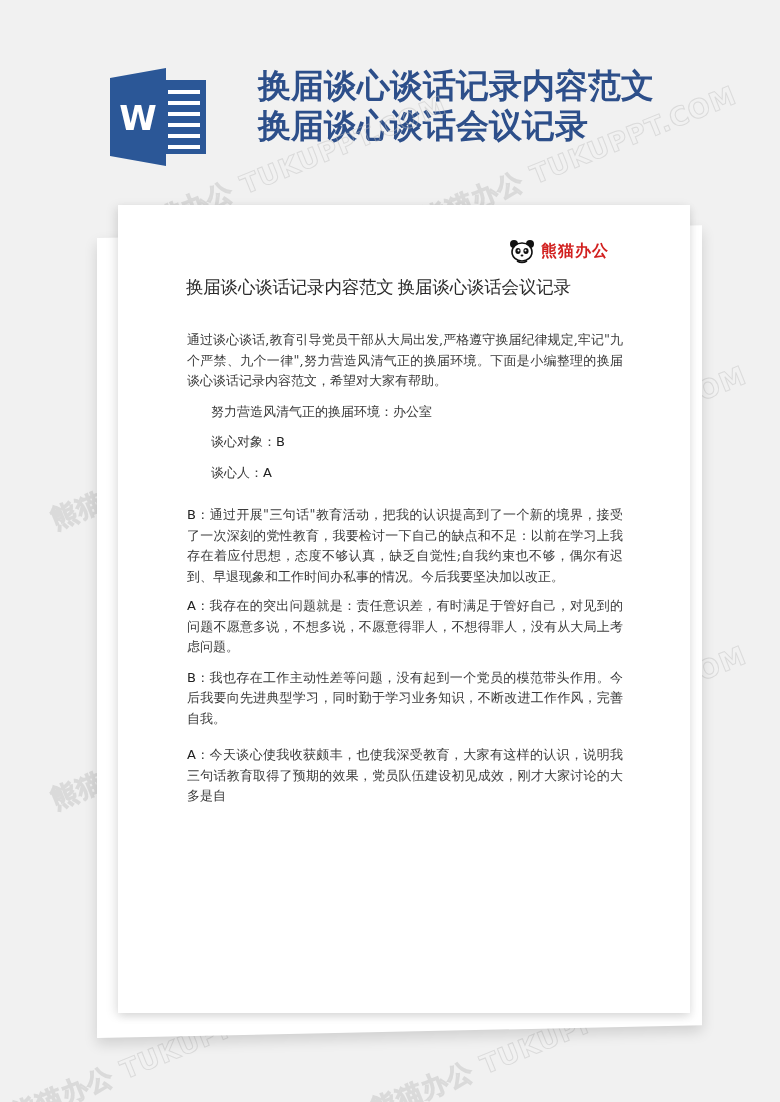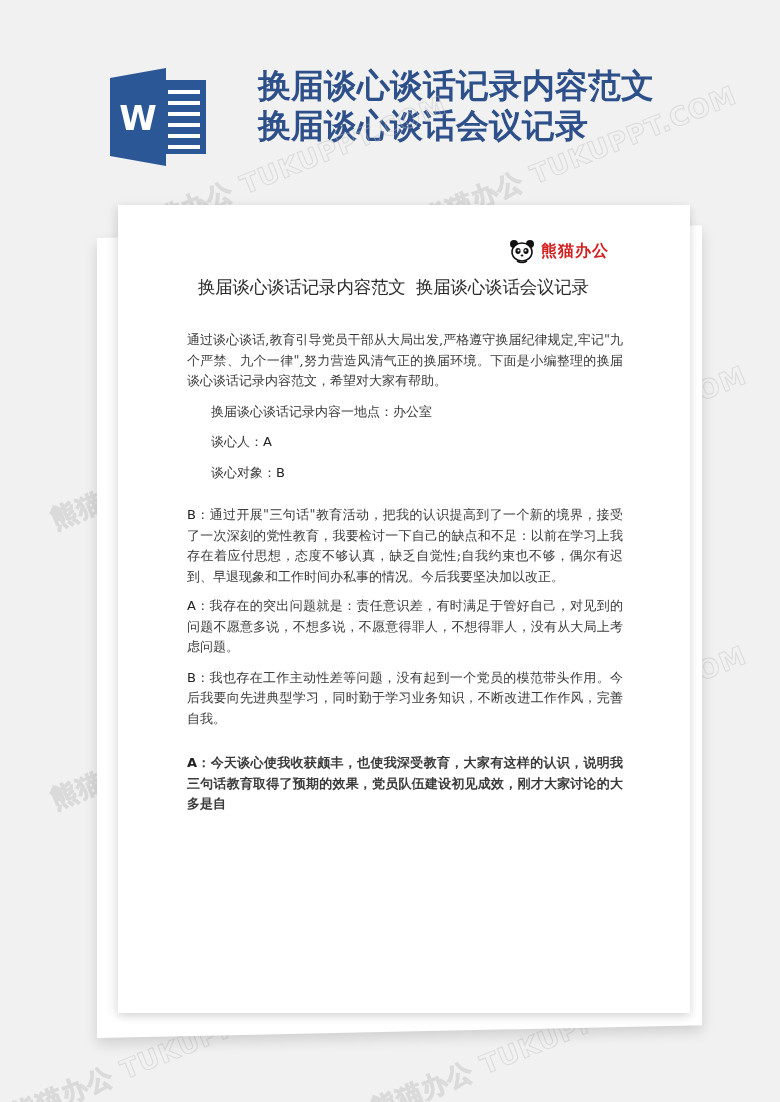--- a/index.html
+++ b/index.html
@@ -67,26 +67,25 @@
     font-family: "DejaVu Sans", "Liberation Sans", sans-serif;
     font-weight: bold;
     font-size: 16px;
     color: #d2201f;
     letter-spacing: 1px;
   }
   .doc-title {
     position: absolute;
     left: 68px; top: 70px;
     width: 480px;
-    font-family: Liberation Mono, monospace;
+    font-family: Liberation Serif, serif;
     font-size: 17.5px;
     color: #2b2b2b;
     white-space: nowrap;
     letter-spacing: -0.2px;
-    margin-left: 12px;
   }
   .doc-body {
     position: absolute;
     left: 69px; top: 125px;
     width: 436px;
     font-size: 13px;
     line-height: 20.5px;
     color: #3a3a3a;
   }
   .doc-body p {
@@ -162,34 +161,34 @@
       <path d="M8 23 Q13 26 18 23" fill="none" stroke="#111" stroke-width="1.5"></path>
     </svg>
     <span class="brand-text">熊猫办公</span>
   </div>
 
   <div class="doc-title">换届谈心谈话记录内容范文 换届谈心谈话会议记录</div>
 
   <div class="doc-body">
     <p class="intro">通过谈心谈话,教育引导党员干部从大局出发,严格遵守换届纪律规定,牢记"九个严禁、九个一律",努力营造风清气正的换届环境。下面是小编整理的换届谈心谈话记录内容范文，希望对大家有帮助。</p>
 
-    <p class="indent">换届谈心谈话记录内容一地点：办公室</p>
+    <p class="indent">努力营造风清气正的换届环境：办公室</p>
+    <p class="indent">
+      <span>谈心对象：</span><span class="speaker">B</span>
+    </p>
     <p class="indent">
       <span>谈心人：</span><span class="speaker">A</span>
-    </p>
-    <p class="indent">
-      <span>谈心对象：</span><span class="speaker">B</span>
     </p>
 
     <p class="dialog" style="margin-top:22px;">
       <span class="speaker">B</span><span>：通过开展"三句话"教育活动，把我的认识提高到了一个新的境界，接受了一次深刻的党性教育，我要检讨一下自己的缺点和不足：以前在学习上我存在着应付思想，态度不够认真，缺乏自觉性;自我约束也不够，偶尔有迟到、早退现象和工作时间办私事的情况。今后我要坚决加以改正。</span>
     </p>
     <p class="dialog" style="margin-top:0;">
       <span class="speaker">A</span><span>：我存在的突出问题就是：责任意识差，有时满足于管好自己，对见到的问题不愿意多说，不想多说，不愿意得罪人，不想得罪人，没有从大局上考虑问题。</span>
     </p>
     <p class="dialog" style="margin-top:10px;">
       <span class="speaker">B</span><span>：我也存在工作主动性差等问题，没有起到一个党员的模范带头作用。今后我要向先进典型学习，同时勤于学习业务知识，不断改进工作作风，完善自我。</span>
     </p>
-    <p class="dialog" style="margin-top:24px;font-weight:bold;">
+    <p class="dialog" style="margin-top:16px;">
       <span class="speaker">A</span><span>：今天谈心使我收获颇丰，也使我深受教育，大家有这样的认识，说明我三句话教育取得了预期的效果，党员队伍建设初见成效，刚才大家讨论的大多是自</span>
     </p>
   </div>
 </div>
 
 </body></html>

